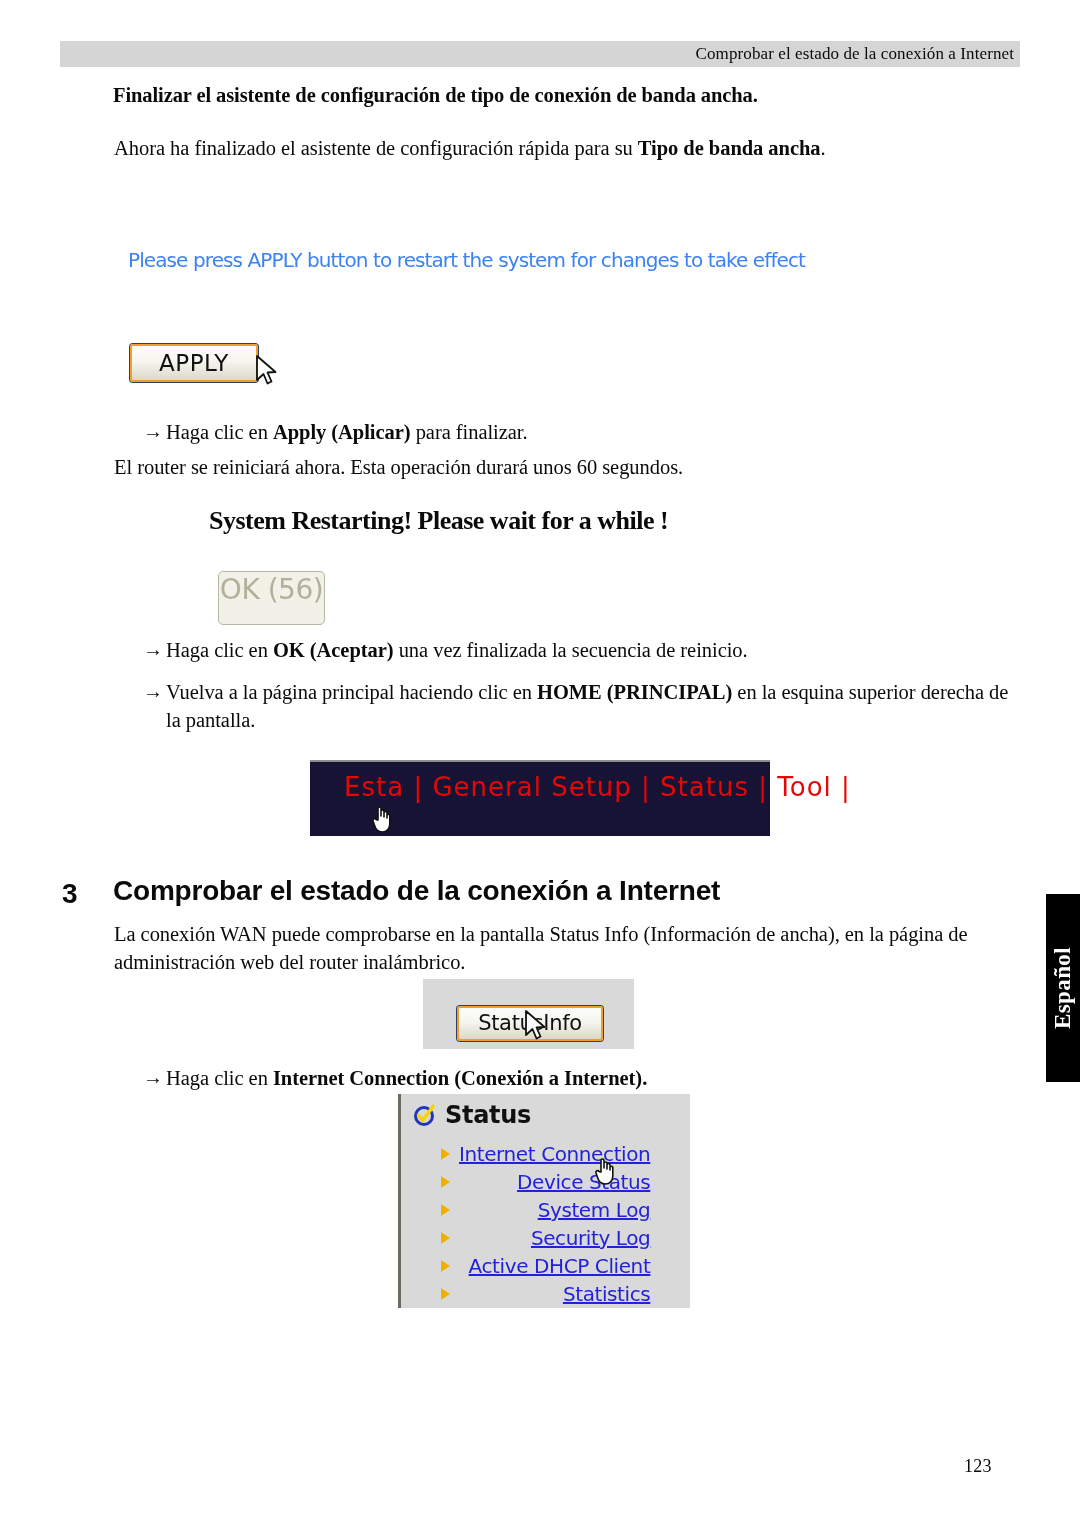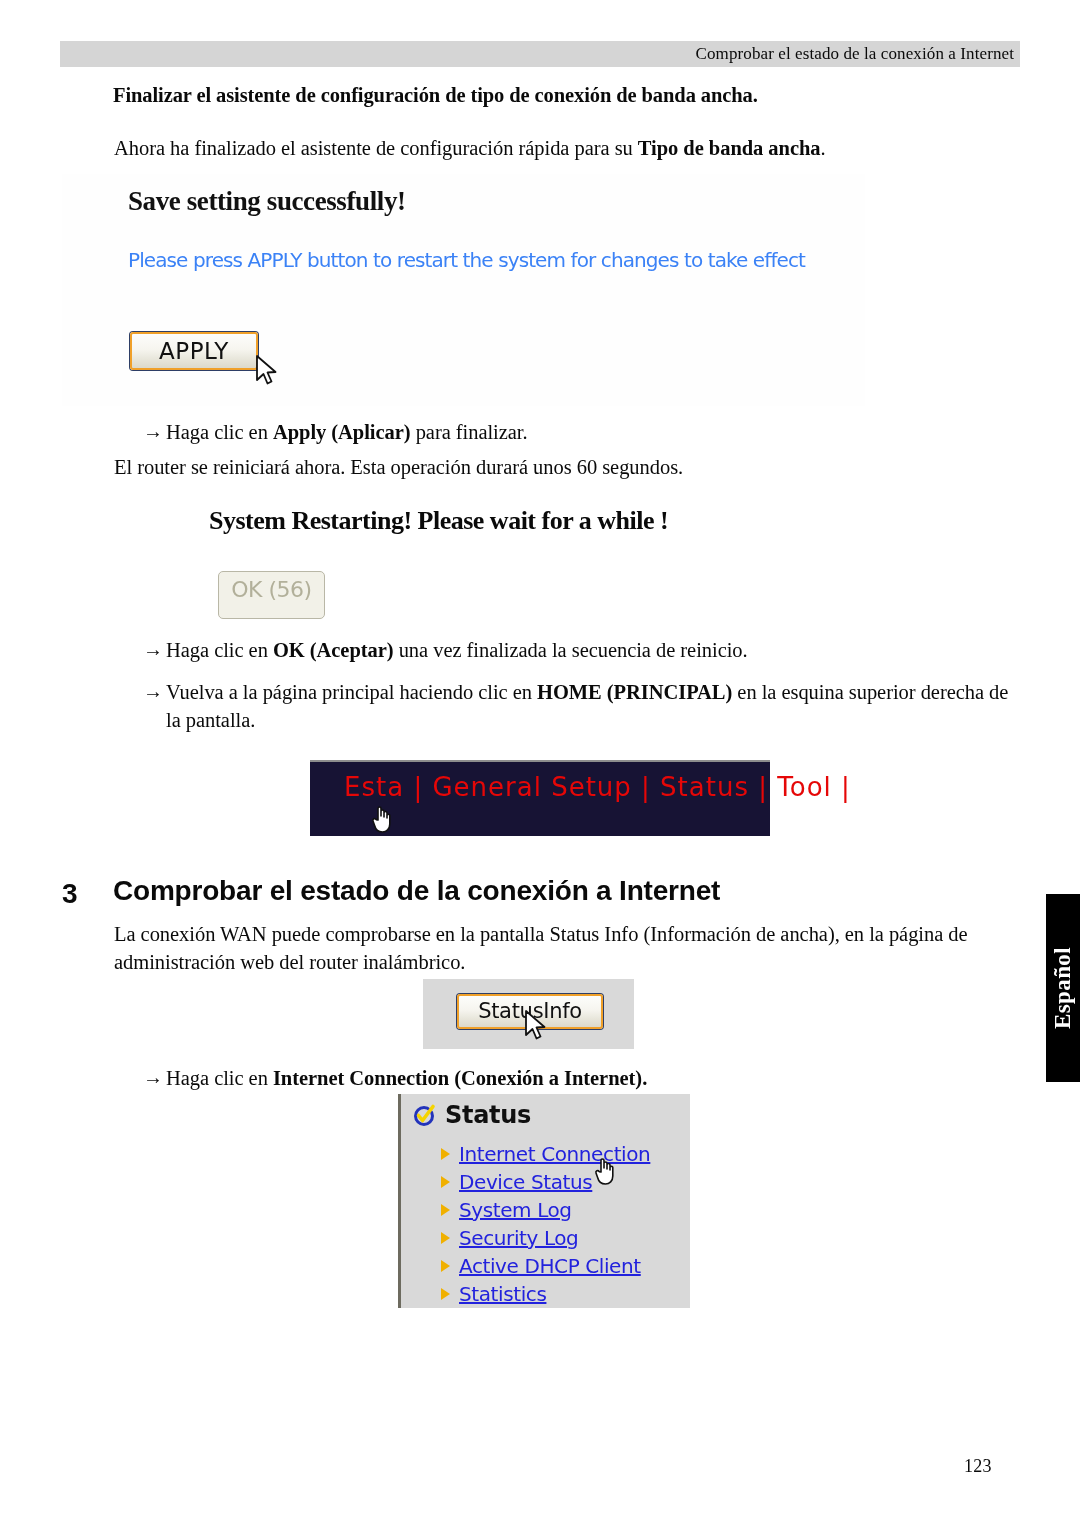--- a/index.html
+++ b/index.html
@@ -141,20 +141,21 @@
     position: absolute;
     box-sizing: border-box;
     border: 2px solid #f0a029;
     background: linear-gradient(to bottom, #fdfdfb 0%, #f6f5ef 45%, #e6e4d8 78%, #dcd9cb 100%);
     border-radius: 3px;
     box-shadow: 0 0 0 1px #2d3e66;
     font-family: "DejaVu Sans", "Liberation Sans", sans-serif;
     color: #111;
     text-align: center;
     cursor: pointer;
+    margin-top: 12px;
   }
   .btn-apply {
     left: 68px;
     top: 158px;
     width: 128px;
     height: 38px;
     font-size: 23px;
     line-height: 34px;
     letter-spacing: .5px;
   }
@@ -171,28 +172,28 @@
     font-weight: bold;
     font-family: "Liberation Serif", "DejaVu Serif", serif;
     letter-spacing: -.5px;
     white-space: nowrap;
   }
   .btn-ok {
     position: absolute;
     left: 218px;
     top: 571px;
     width: 107px;
-    height: 48px;
+    height: 54px;
     box-sizing: border-box;
     border: 1px solid #b9b7a6;
     border-radius: 5px;
     background: #f2f1e8;
     color: #b2b09a;
     font-family: "DejaVu Sans", "Liberation Sans", sans-serif;
-    font-size: 22px;
+    font-size: 28px;
     line-height: 36px;
     text-align: center;
     letter-spacing: -.5px;
   }
 
   
   .shot-nav {
     position: absolute;
     left: 310px;
     top: 760px;
@@ -265,20 +266,21 @@
     width: 24px;
     height: 24px;
   }
   .status-list {
     position: absolute;
     left: 40px;
     top: 46px;
     margin: 0;
     padding: 0;
     list-style: none;
+    text-align: right;
   }
   .status-list li {
     position: relative;
     height: 28px;
     line-height: 28px;
     white-space: nowrap;
   }
   .status-list .tri {
     position: absolute;
     left: 0;
@@ -334,21 +336,20 @@
 
 <div class="page-header">
   <span class="hdr-text">Comprobar el estado de la conexión a Internet</span>
 </div>
 
 <div class="doc-title">Finalizar el asistente de configuración de tipo de conexión de banda ancha.</div>
 
 <div class="para p-intro"><span>Ahora ha finalizado el asistente de configuración rápida para su </span><b>Tipo de banda ancha</b><span>.</span></div>
 
 <div class="shot-save">
-  <div class="save-head">Save setting successfully!</div>
   <div class="save-sub">Please press APPLY button to restart the system for changes to take effect</div>
   <div class="btn-win btn-apply">APPLY</div>
   <svg class="cursor-arrow" style="left:192px; top:180px;" viewBox="0 0 26 34">
     <path d="M3 2 L3 26 L9.5 20 L13.5 29.5 L17.5 27.5 L13.5 18.5 L21.5 18 Z" fill="#ffffff" stroke="#111111" stroke-width="1.8" stroke-linejoin="round"></path>
   </svg>
 </div>
 
 <div class="bullet b-apply">
   <span class="arw">→</span>
   <span class="btxt"><span>Haga clic en </span><b>Apply (Aplicar)</b><span> para finalizar.</span></span>

